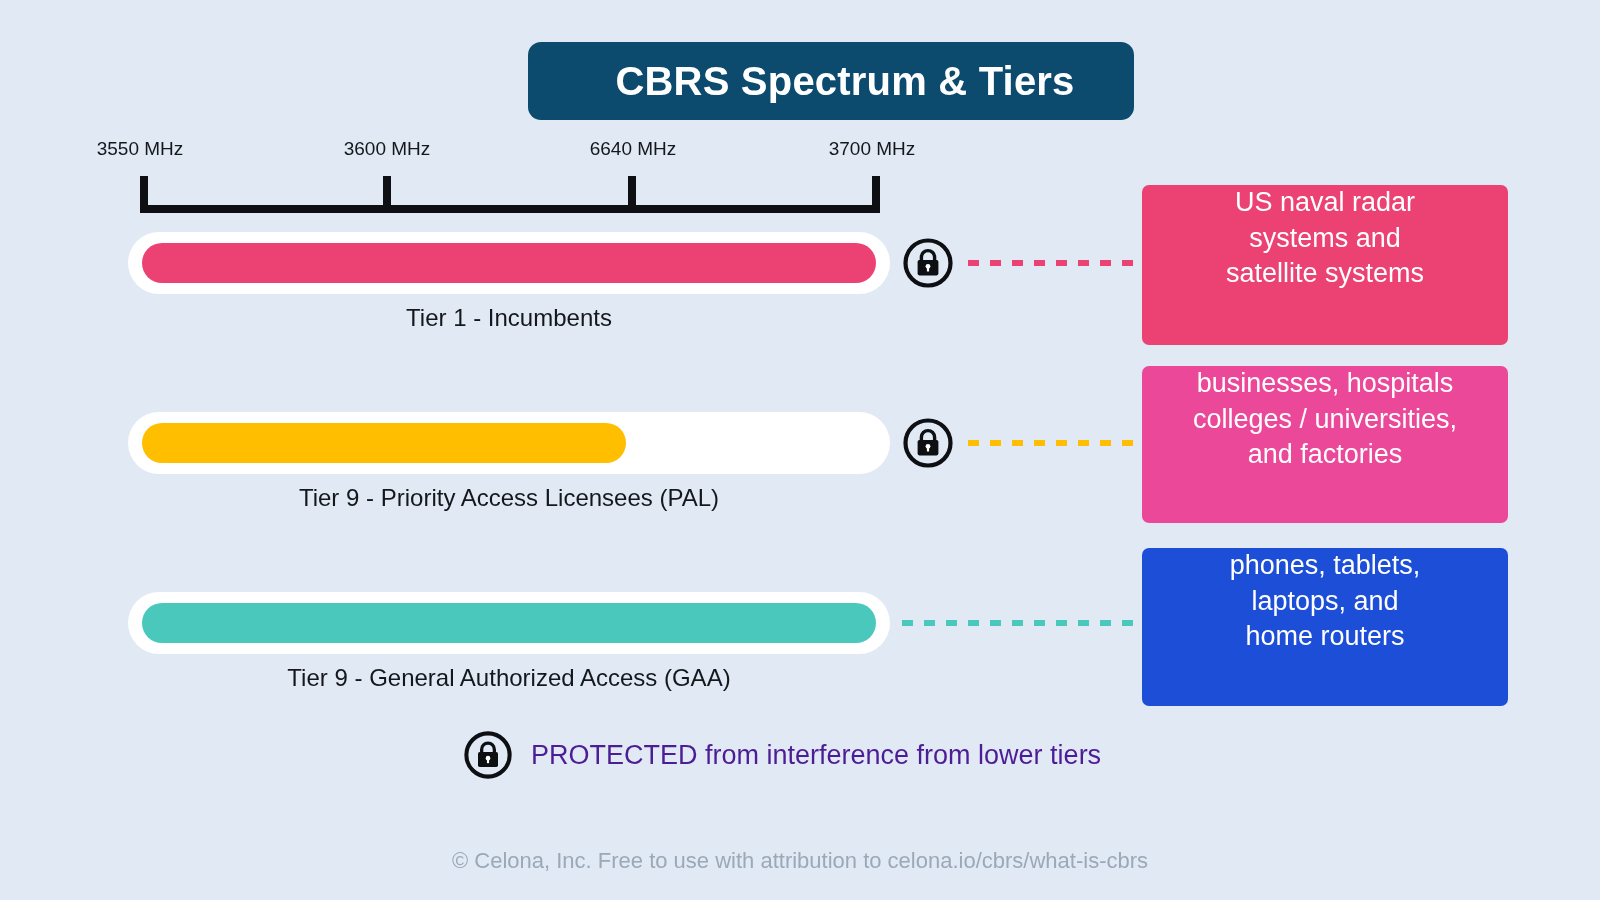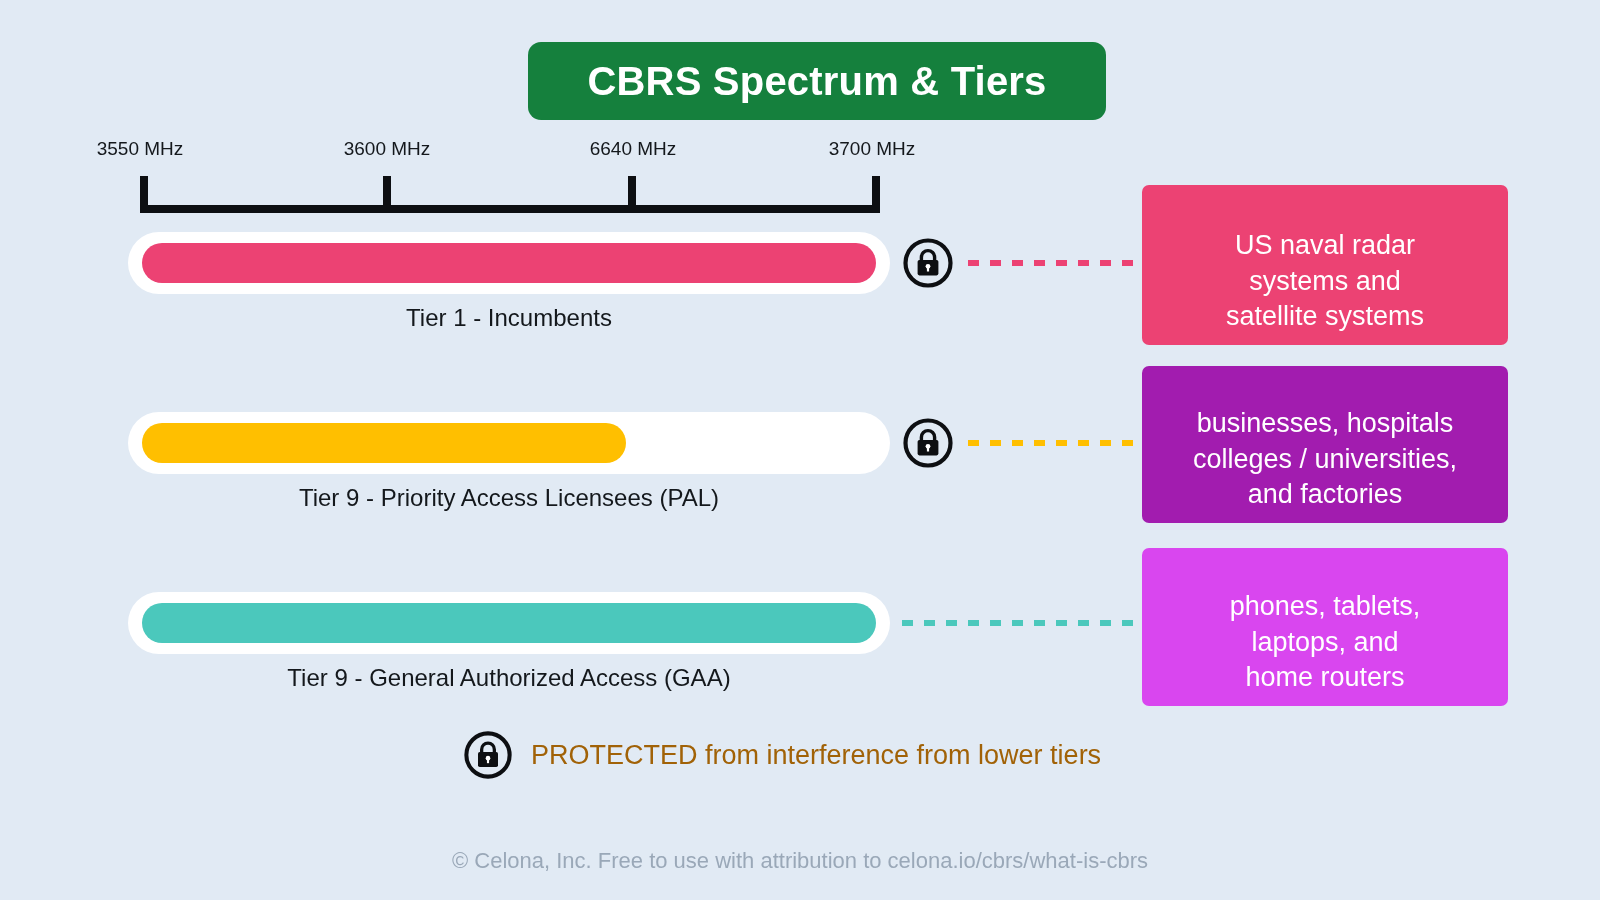--- a/index.html
+++ b/index.html
@@ -113,65 +113,65 @@
     position: absolute;
     height: 6px;
   }
 
   
   .callout {
     position: absolute;
     width: 366px;
     border-radius: 7px;
     display: flex;
-    align-items: flex-end;
+    align-items: flex-start;
     justify-content: center;
     box-sizing: border-box;
-    padding: 10px 14px;
+    padding: 0 14px;
   }
   .callout-text {
     color: #ffffff;
     font-size: 27px;
     line-height: 1.32;
     text-align: center;
     white-space: pre-line;
   }
 
   
   .legend {
     position: absolute;
     left: 463px;
     top: 730px;
     display: flex;
     align-items: center;
     gap: 18px;
   }
   .legend-text {
     font-size: 27px;
-    color: #a16207;
+    color: #4c1d95;
     white-space: nowrap;
   }
 
   
   .attribution {
     position: absolute;
     left: 0;
     top: 848px;
     width: 1600px;
     text-align: center;
     font-size: 22px;
     color: #9aa8b8;
   }
 </style>
 </head>
 <body style="background: rgb(225, 234, 244);">
 
 <div class="canvas">
 
-  <div class="title-banner" style="background: #15803d;">
+  <div class="title-banner" style="background: #0c4a6e; padding-left: 28px;">
     <span class="title-text">CBRS Spectrum &amp; Tiers</span>
   </div>
 
   <div class="scale">
     <span class="scale-label" style="left:0px;">3550 MHz</span>
     <span class="scale-label" style="left:247px;">3600 MHz</span>
     <span class="scale-label" style="left:493px;">6640 MHz</span>
     <span class="scale-label" style="left:732px;">3700 MHz</span>
 
     <div class="scale-tick" style="left:0px;"></div>
@@ -217,35 +217,35 @@
         <path d="M19.4 23.2 v-3.0 a6.6 6.6 0 0 1 13.2 0 v3.0" fill="none" stroke="#0d0f12" stroke-width="3.4"></path>
         <rect x="15.6" y="23.0" width="20.8" height="15.4" rx="1.8" fill="#0d0f12"></rect>
         <circle cx="26" cy="29.3" r="2.4" fill="#ffffff"></circle>
         <rect x="24.9" y="29.3" width="2.2" height="5.2" fill="#ffffff"></rect>
       </svg>
     </div>
     <div class="connector" id="conn-2" style="left: 968px; top: 28px; width: 166px; background-image: repeating-linear-gradient(to right, rgb(255, 191, 0) 0px, rgb(255, 191, 0) 11px, rgba(0, 0, 0, 0) 11px, rgba(0, 0, 0, 0) 22px);"></div>
     <span class="tier-caption" style="left:128px; top:72px; width:762px;">Tier 9 - Priority Access Licensees (PAL)</span>
   </div>
 
-  <div class="callout" id="callout-2" style="left:1142px; top:366px; height:157px; background:#a21caf;">
+  <div class="callout" id="callout-2" style="left:1142px; top:366px; height:157px; background:#ec4899;">
     <span class="callout-text">businesses, hospitals
 colleges / universities,
 and factories</span>
   </div>
 
   <div class="tier-row" style="top:592px;">
     <div class="bar-track" style="left:128px; top:0px; width:762px;">
       <div class="bar-fill" id="fill-3" style="background: rgb(75, 200, 188); width: 734px;"></div>
     </div>
     <div class="connector" id="conn-3" style="left: 902px; top: 28px; width: 232px; background-image: repeating-linear-gradient(to right, rgb(75, 200, 188) 0px, rgb(75, 200, 188) 11px, rgba(0, 0, 0, 0) 11px, rgba(0, 0, 0, 0) 22px);"></div>
     <span class="tier-caption" style="left:128px; top:72px; width:762px;">Tier 9 - General Authorized Access (GAA)</span>
   </div>
 
-  <div class="callout" id="callout-3" style="left:1142px; top:548px; height:158px; background:#d946ef;">
+  <div class="callout" id="callout-3" style="left:1142px; top:548px; height:158px; background:#1d4ed8;">
     <span class="callout-text">phones, tablets,
 laptops, and
 home routers</span>
   </div>
 
   <div class="legend">
     <span class="lock-icon" style="position:relative; width:50px; height:50px;">
       <svg viewBox="0 0 52 52" width="50" height="50" aria-hidden="true">
         <circle cx="26" cy="26" r="22.5" fill="none" stroke="#0d0f12" stroke-width="4.2"></circle>
         <path d="M19.4 23.2 v-3.0 a6.6 6.6 0 0 1 13.2 0 v3.0" fill="none" stroke="#0d0f12" stroke-width="3.4"></path>

